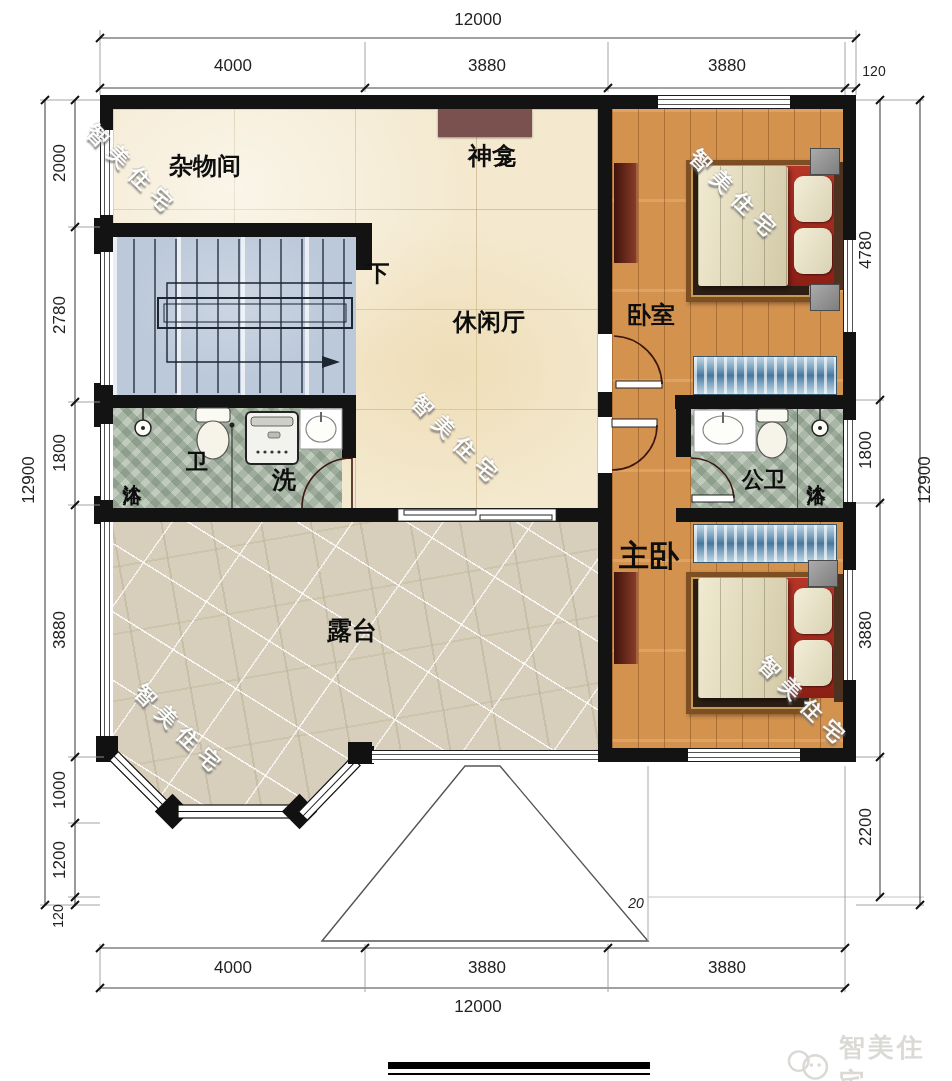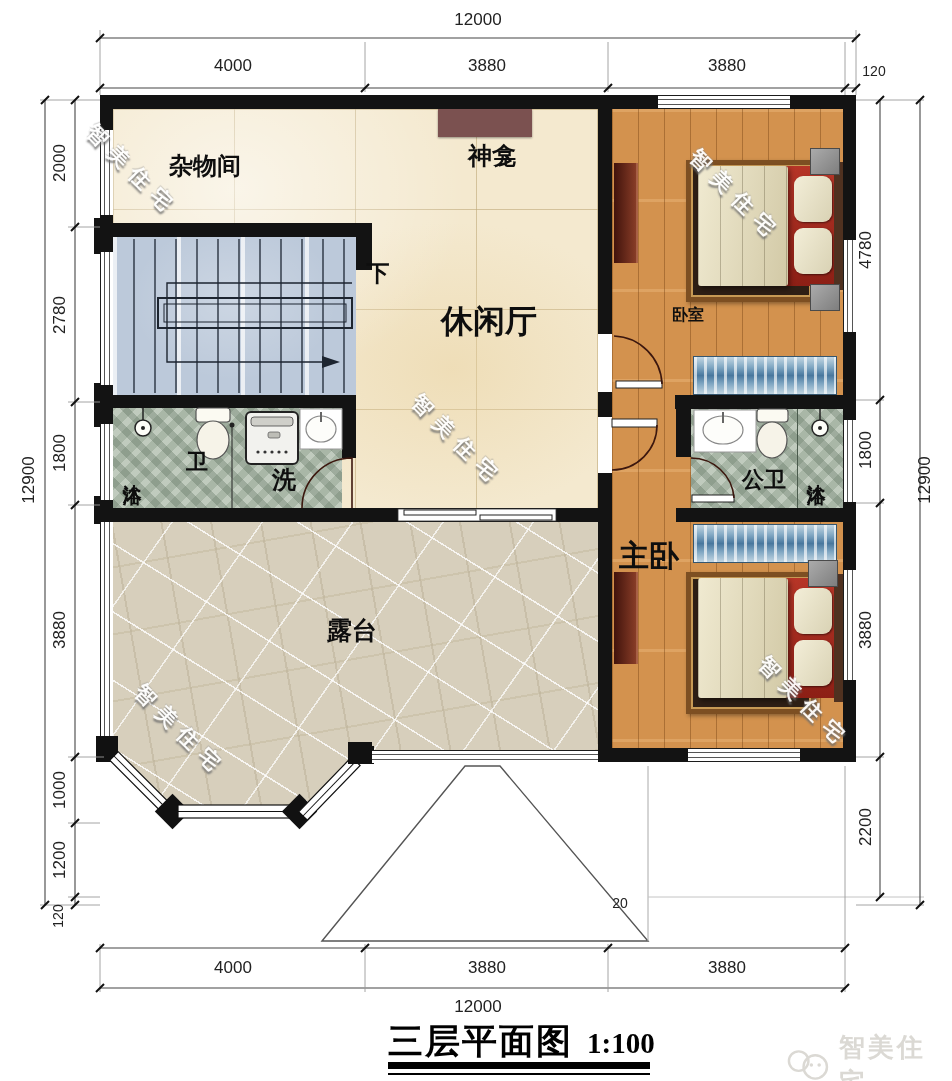--- a/index.html
+++ b/index.html
@@ -268,23 +268,23 @@
       <path d="M96,992 l8,-8 M841,992 l8,-8"></path>
       <path d="M41,104 l8,-8 M41,909 l8,-8"></path>
       <path d="M71,104 l8,-8 M71,231 l8,-8 M71,406 l8,-8 M71,509 l8,-8 M71,761 l8,-8 M71,827 l8,-8 M71,901 l8,-8 M71,909 l8,-8"></path>
       <path d="M876,104 l8,-8 M876,404 l8,-8 M876,507 l8,-8 M876,761 l8,-8 M876,901 l8,-8"></path>
       <path d="M916,104 l8,-8 M916,909 l8,-8"></path>
     </g>
   </svg>
 
   <div class="roomlabel" style="left:205px;top:166px;font-size:24px;">杂物间</div>
   <div class="roomlabel" style="left:492px;top:156px;font-size:24px;">神龛</div>
-  <div class="roomlabel" style="left:489px;top:322px;font-size:32px;text-align:right;">休闲厅</div>
+  <div class="roomlabel" style="left:489px;top:322px;font-size:24px;text-align:right;">休闲厅</div>
   <div class="roomlabel" style="left:378px;top:273px;font-size:23px;">下</div>
-  <div class="roomlabel" style="left:688px;top:315px;font-size:16px;">卧室</div>
+  <div class="roomlabel" style="left:651px;top:315px;font-size:24px;">卧室</div>
   <div class="roomlabel vlabel" style="left:132px;top:472px;font-size:19px;">沐浴</div>
   <div class="roomlabel" style="left:197px;top:462px;font-size:22px;">卫</div>
   <div class="roomlabel" style="left:284px;top:480px;font-size:24px;">洗</div>
   <div class="roomlabel" style="left:764px;top:480px;font-size:22px;">公卫</div>
   <div class="roomlabel vlabel" style="left:816px;top:472px;font-size:19px;">沐浴</div>
   <div class="roomlabel" style="left:649px;top:556px;font-size:30px;">主卧</div>
   <div class="roomlabel" style="left:352px;top:630px;font-size:25px;">露台</div>
 
   <div class="wm" style="left:100px;top:118px;">智美住宅</div>
   <div class="wm" style="left:425px;top:388px;">智美住宅</div>
@@ -311,26 +311,22 @@
   <div class="dim rot" style="left:60px;top:790px;">1000</div>
   <div class="dim rot" style="left:60px;top:860px;">1200</div>
   <div class="dim rot small" style="left:58px;top:916px;">120</div>
 
   <div class="dim rot" style="left:925px;top:480px;">12900</div>
   <div class="dim rot" style="left:866px;top:250px;">4780</div>
   <div class="dim rot" style="left:866px;top:450px;">1800</div>
   <div class="dim rot" style="left:866px;top:630px;">3880</div>
   <div class="dim rot" style="left:866px;top:827px;">2200</div>
 
-  <div class="dim small" style="left:620px;top:903px;">20</div>
-
-  <div class="title-row">
-    <span class="title-cn">三层平面图</span>
-    <span class="title-scale">1:100</span>
-  </div>
+  <div class="dim small" style="left:636px;top:903px;font-style:italic;">20</div>
+
   <div class="ubar1"></div>
   <div class="ubar2"></div>
 
   <div class="logo">
     <svg width="46" height="34" viewBox="0 0 46 34">
       <circle cx="13" cy="13" r="10" fill="none" stroke="#dbd9d4" stroke-width="2.5"></circle>
       <circle cx="30" cy="19" r="12" fill="none" stroke="#dbd9d4" stroke-width="2.5"></circle>
       <circle cx="26" cy="17" r="1.8" fill="#dbd9d4"></circle>
       <circle cx="34" cy="17" r="1.8" fill="#dbd9d4"></circle>
     </svg>

